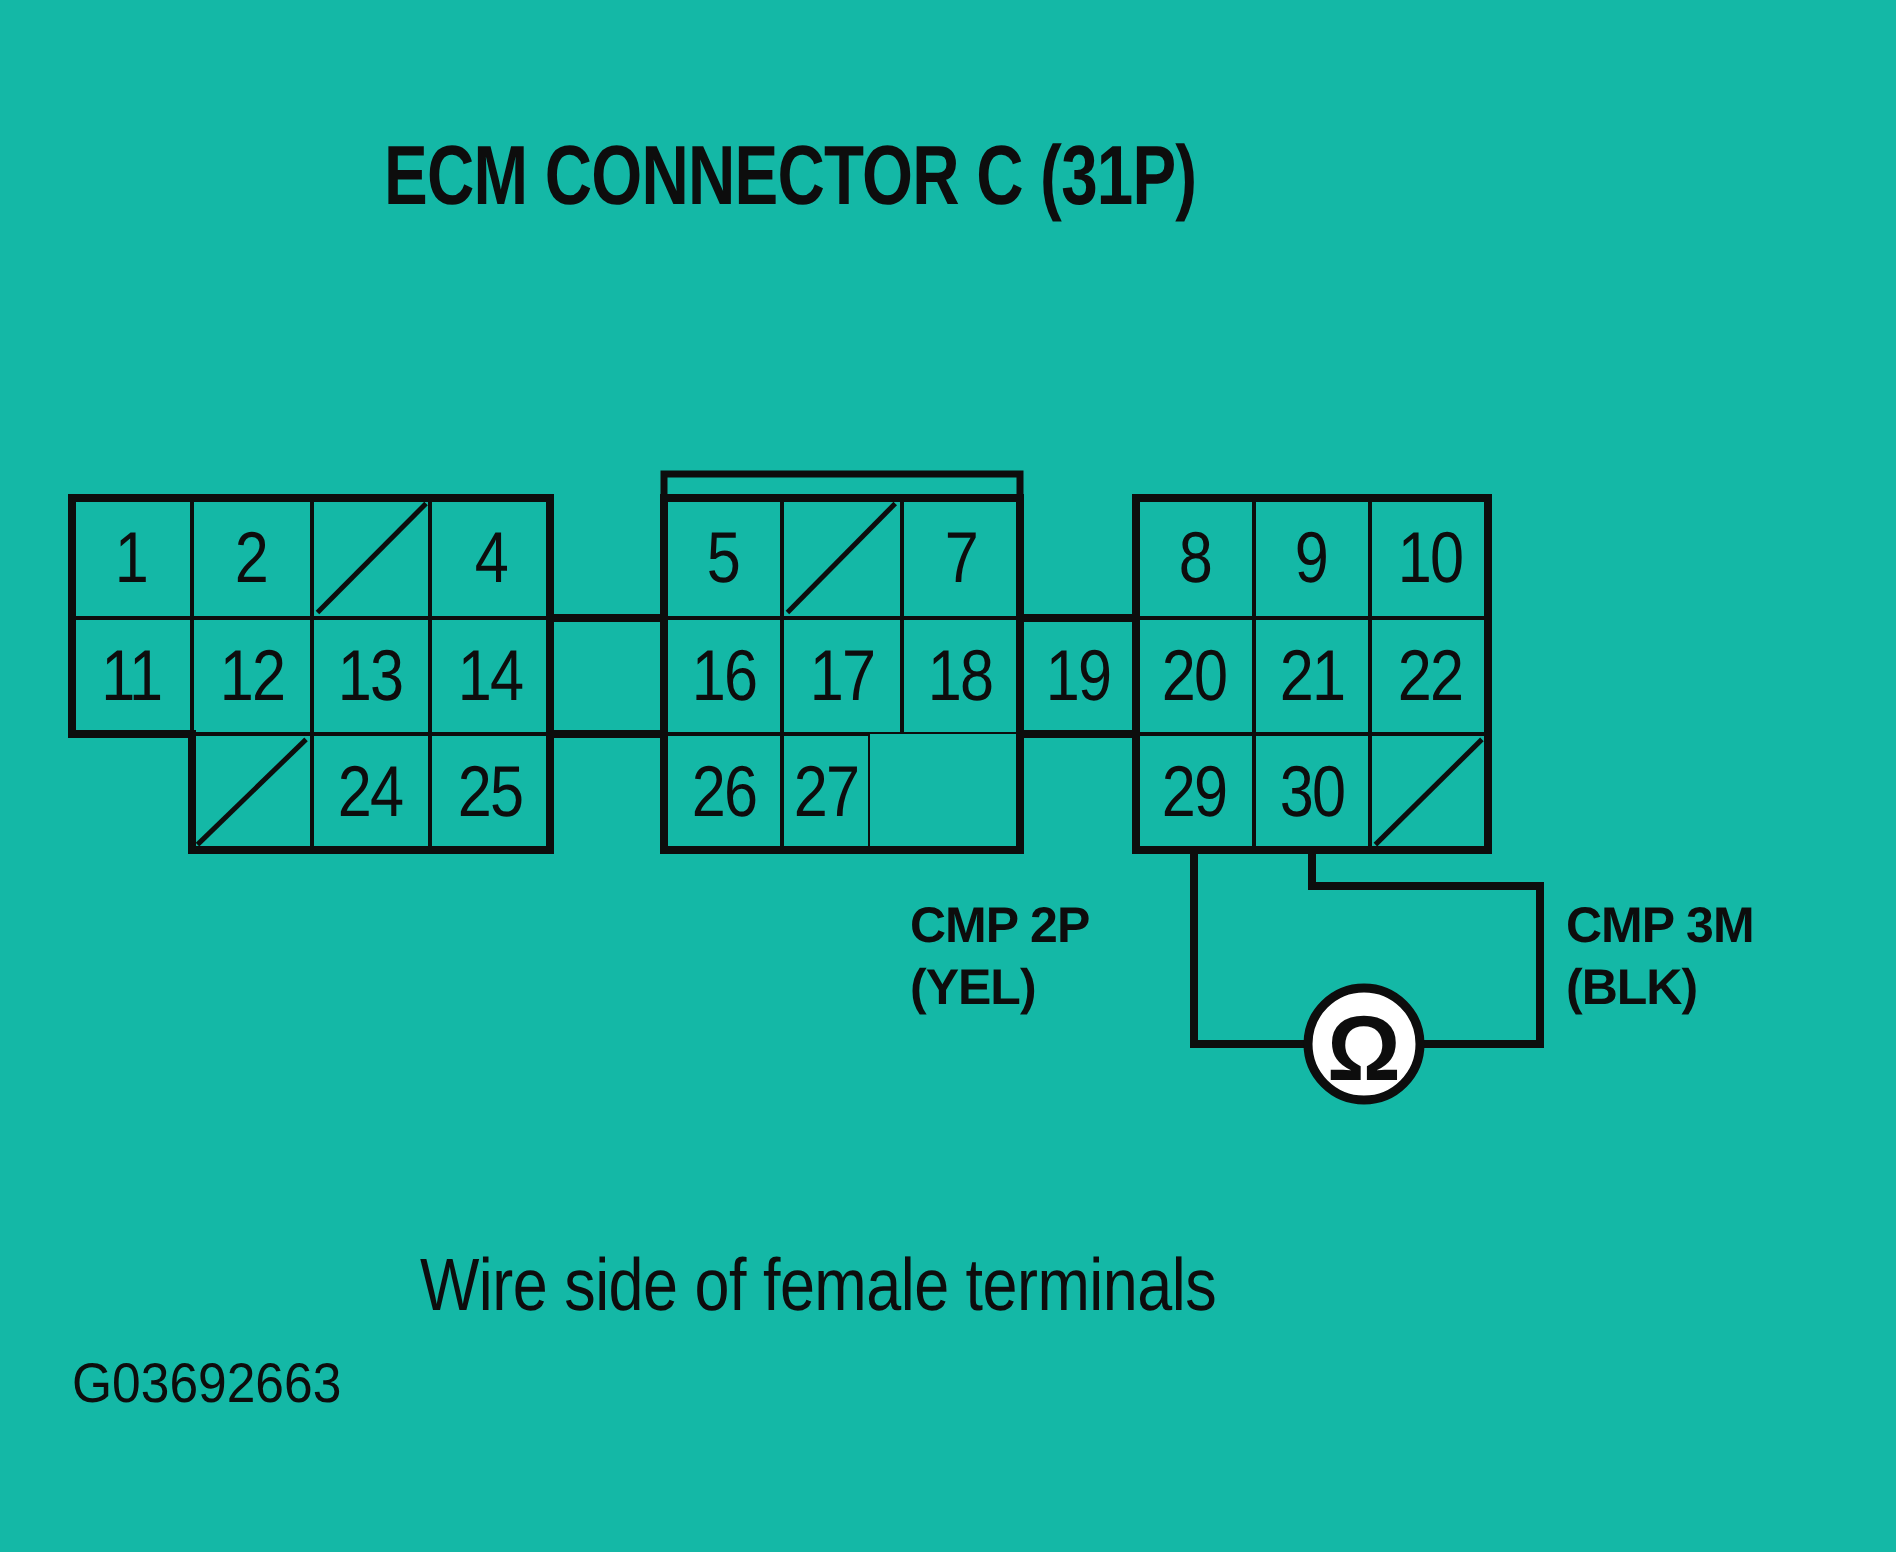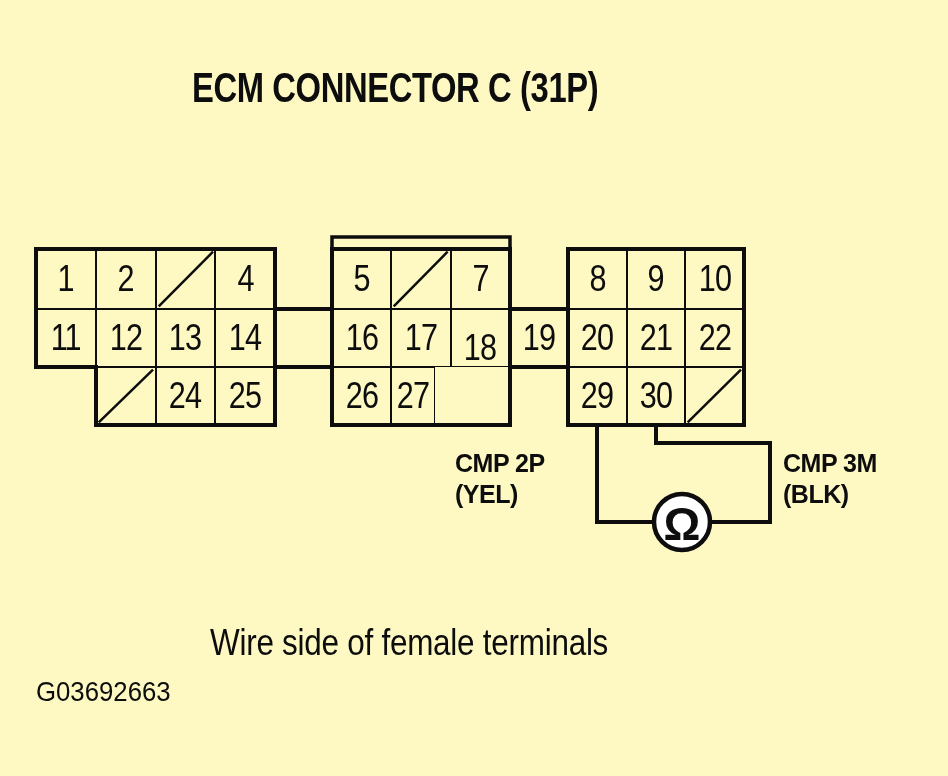--- a/index.html
+++ b/index.html
@@ -1,17 +1,17 @@
 <!DOCTYPE html>
 <html><head>
 <meta charset="utf-8">
 <style>
   html,body{margin:0;padding:0;background:#ffffff;}
   body{width:948px;height:776px;position:relative;font-family:"Liberation Sans",sans-serif;color:#0d0d0d;overflow:hidden;}
-  .page{position:absolute;left:0;top:0;width:948px;height:776px;background:#fef9c3;}
+  .page{position:absolute;left:0;top:0;width:948px;height:776px;background:#14b8a6;}
 
   .title{
     position:absolute;left:192px;top:67px;
     font-size:42px;font-weight:bold;line-height:42px;
     letter-spacing:-0.5px;white-space:nowrap;
     transform:scaleX(0.78);transform-origin:left top;
   }
 
   .cell{
     position:absolute;border:1.5px solid #0d0d0d;
@@ -103,21 +103,21 @@
       </div>
       <div class="cell" style="left: 450.66px; top: 249px; width: 59.33px; height: 60px;">
         <span>7</span>
       </div>
       <div class="cell" style="left: 332px; top: 309px; width: 59.33px; height: 58px;">
         <span>16</span>
       </div>
       <div class="cell" style="left: 391.33px; top: 309px; width: 59.33px; height: 58px;">
         <span>17</span>
       </div>
-      <div class="cell" style="left: 450.66px; top: 309px; width: 59.33px; height: 58px; align-items: flex-end;">
+      <div class="cell" style="left: 450.66px; top: 309px; width: 59.33px; height: 58px;">
         <span>18</span>
       </div>
       <div class="cell" style="left: 332px; top: 367px; width: 59.33px; height: 58px;">
         <span>26</span>
       </div>
       <div class="cell" style="left: 391.33px; top: 367px; width: 44px; height: 58px;">
         <span>27</span>
       </div>
       <div class="cell" style="left: 568px; top: 249px; width: 58.67px; height: 60px;">
         <span>8</span>

